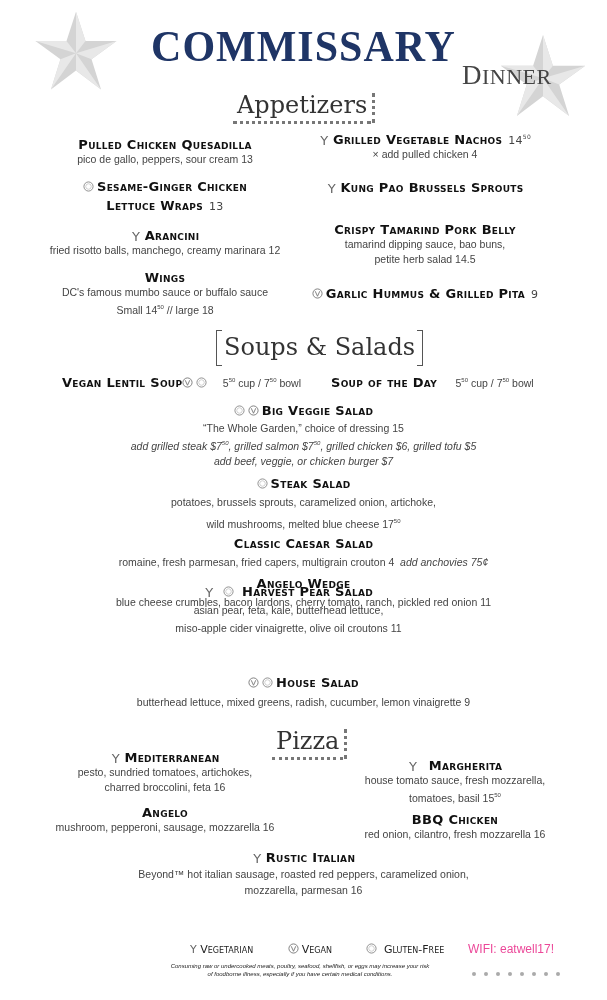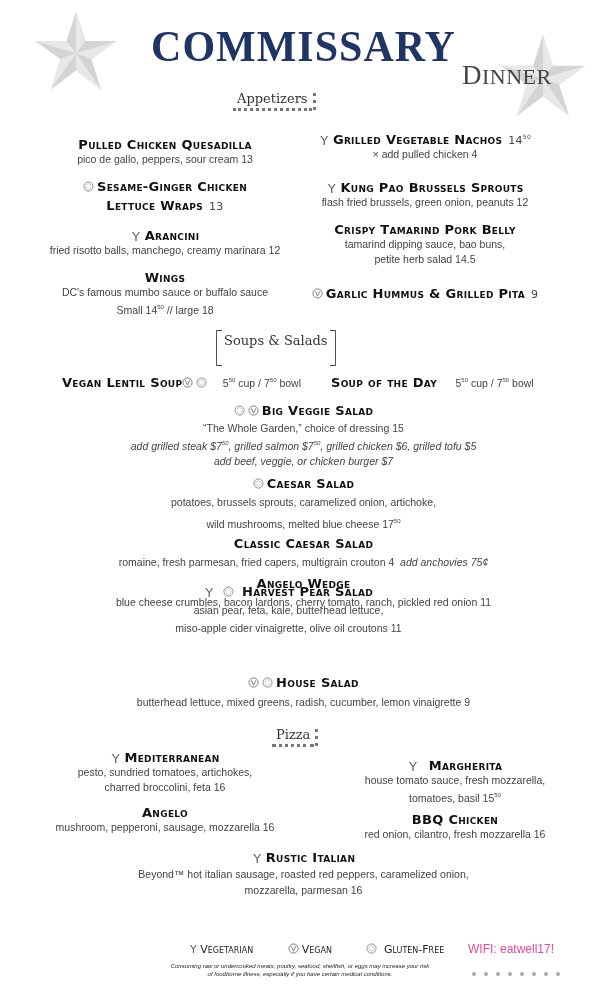--- a/index.html
+++ b/index.html
@@ -2,21 +2,21 @@
 <html><head>
 <meta charset="utf-8">
 <style>
   html, body { margin:0; padding:0; background:#ffffff; }
   body { width:607px; height:1000px; position:relative; overflow:hidden; font-family:"Liberation Sans", sans-serif; color:#333; }
   .star { position:absolute; }
   .title { position:absolute; left:0; width:607px; top:22px; text-align:center; font-family:"Liberation Serif", serif; font-weight:bold; font-size:42px; color:#1f3566; letter-spacing:1px; }
   .title span { display:inline-block; transform:scaleY(1.05); }
   .dinner { position:absolute; left:462px; top:60px; font-family:"Liberation Serif", serif; font-size:22px; color:#444; letter-spacing:0.5px; }
   .dinner .big { font-size:27px; }
-  .section { position:absolute; font-family:"DejaVu Serif", serif; color:#333; font-size:13px; }
+  .section { position:absolute; font-family:"DejaVu Serif", serif; color:#333; font-size:24px; }
   .sec-dotted { border-bottom:3px dotted #777; padding:0 4px 2px 4px; }
   .sec-dotted::after { content:""; position:absolute; right:-4px; top:2px; height:100%; border-right:3px dotted #777; }
   .sec-bracket { padding:0 4px; }
   .sec-bracket .lb, .sec-bracket .rb { position:absolute; top:-3px; height:34px; width:5px; border:1px solid #555; }
   .sec-bracket .lb { left:-4px; border-right:none; }
   .sec-bracket .rb { right:-4px; border-left:none; }
   .item { position:absolute; text-align:center; }
   .name { font-family:"DejaVu Sans", sans-serif; font-weight:bold; color:#111; font-size:13px; font-variant:small-caps; letter-spacing:0.3px; white-space:nowrap; }
   .name .price { font-weight:normal; font-variant:normal; color:#444; font-size:11px; margin-left:6px; }
   .desc { font-family:"Liberation Sans", sans-serif; font-size:10.5px; color:#444; line-height:15px; white-space:nowrap; }
@@ -75,21 +75,20 @@
   <div class="desc">DC's famous mumbo sauce or buffalo sauce</div>
   <div class="desc"><span>Small   14</span><sup>50</sup><span> //  large   18</span></div>
 </div>
 
 <div class="item" style="left:300px;width:250px;top:132px;">
   <div class="name"><span class="ic" style="font-weight:normal;color:#666;font-variant:normal;">Y</span><span>Grilled Vegetable Nachos</span><span class="price"><span>14</span><sup>50</sup></span></div>
   <div class="desc">× add pulled chicken   4</div>
 </div>
 <div class="item" style="left:300px;width:250px;top:180px;">
   <div class="name"><span class="ic" style="font-weight:normal;color:#666;font-variant:normal;">Y</span><span>Kung Pao Brussels Sprouts</span></div>
-  <div class="desc">flash fried brussels, green onion, peanuts   12</div>
 </div>
 <div class="item" style="left:300px;width:250px;top:222px;">
   <div class="name">Crispy Tamarind Pork Belly</div>
   <div class="desc">tamarind dipping sauce, bao buns,</div>
   <div class="desc">petite herb salad   14.5</div>
 </div>
 <div class="item" style="left:290px;width:270px;top:286px;">
   <div class="name"><svg class="ic" viewBox="0 0 12 12">
         <circle cx="6" cy="6" r="5" fill="none" stroke="#777" stroke-width="1"></circle>
         <path d="M3.5 3.5 L6 9 L8.5 3.5" fill="none" stroke="#777" stroke-width="1"></path>
@@ -124,21 +123,21 @@
         <path d="M3.5 3.5 L6 9 L8.5 3.5" fill="none" stroke="#777" stroke-width="1"></path>
       </svg><span>Big Veggie Salad</span></div>
   <div class="desc" style="margin-top:3px;">“The Whole Garden,” choice of dressing   15</div>
   <div class="desc it"><span>add grilled steak $7</span><sup>50</sup><span>, grilled salmon $7</span><sup>50</sup><span>, grilled chicken $6, grilled tofu $5</span></div>
   <div class="desc it">add beef, veggie, or chicken burger $7</div>
 </div>
 <div class="item" style="left:0;width:607px;top:476px;">
   <div class="name"><svg class="ic" viewBox="0 0 12 12">
         <circle cx="6" cy="6" r="5" fill="none" stroke="#888" stroke-width="1"></circle>
         <circle cx="6" cy="6" r="3" fill="none" stroke="#aaa" stroke-width="0.6"></circle>
-      </svg><span>Caesar Salad</span></div>
+      </svg><span>Steak Salad</span></div>
   <div class="desc" style="margin-top:4px;">potatoes, brussels sprouts, caramelized onion, artichoke,</div>
   <div class="desc" style="margin-top:4px;"><span>wild mushrooms, melted blue cheese   17</span><sup>50</sup></div>
 </div>
 <div class="item" style="left:0;width:607px;top:536px;">
   <div class="name">Classic Caesar Salad</div>
   <div class="desc" style="margin-top:4px;"><span>romaine, fresh parmesan, fried capers, multigrain crouton   4</span>&nbsp;&nbsp;<span class="it" style="font-style:italic;">add anchovies   75¢</span></div>
 </div>
 <div class="item" style="left:0;width:607px;top:576px;">
   <div class="name">Angelo Wedge</div>
   <div class="desc" style="margin-top:4px;">blue cheese crumbles, bacon lardons, cherry tomato, ranch, pickled red onion   11</div>

